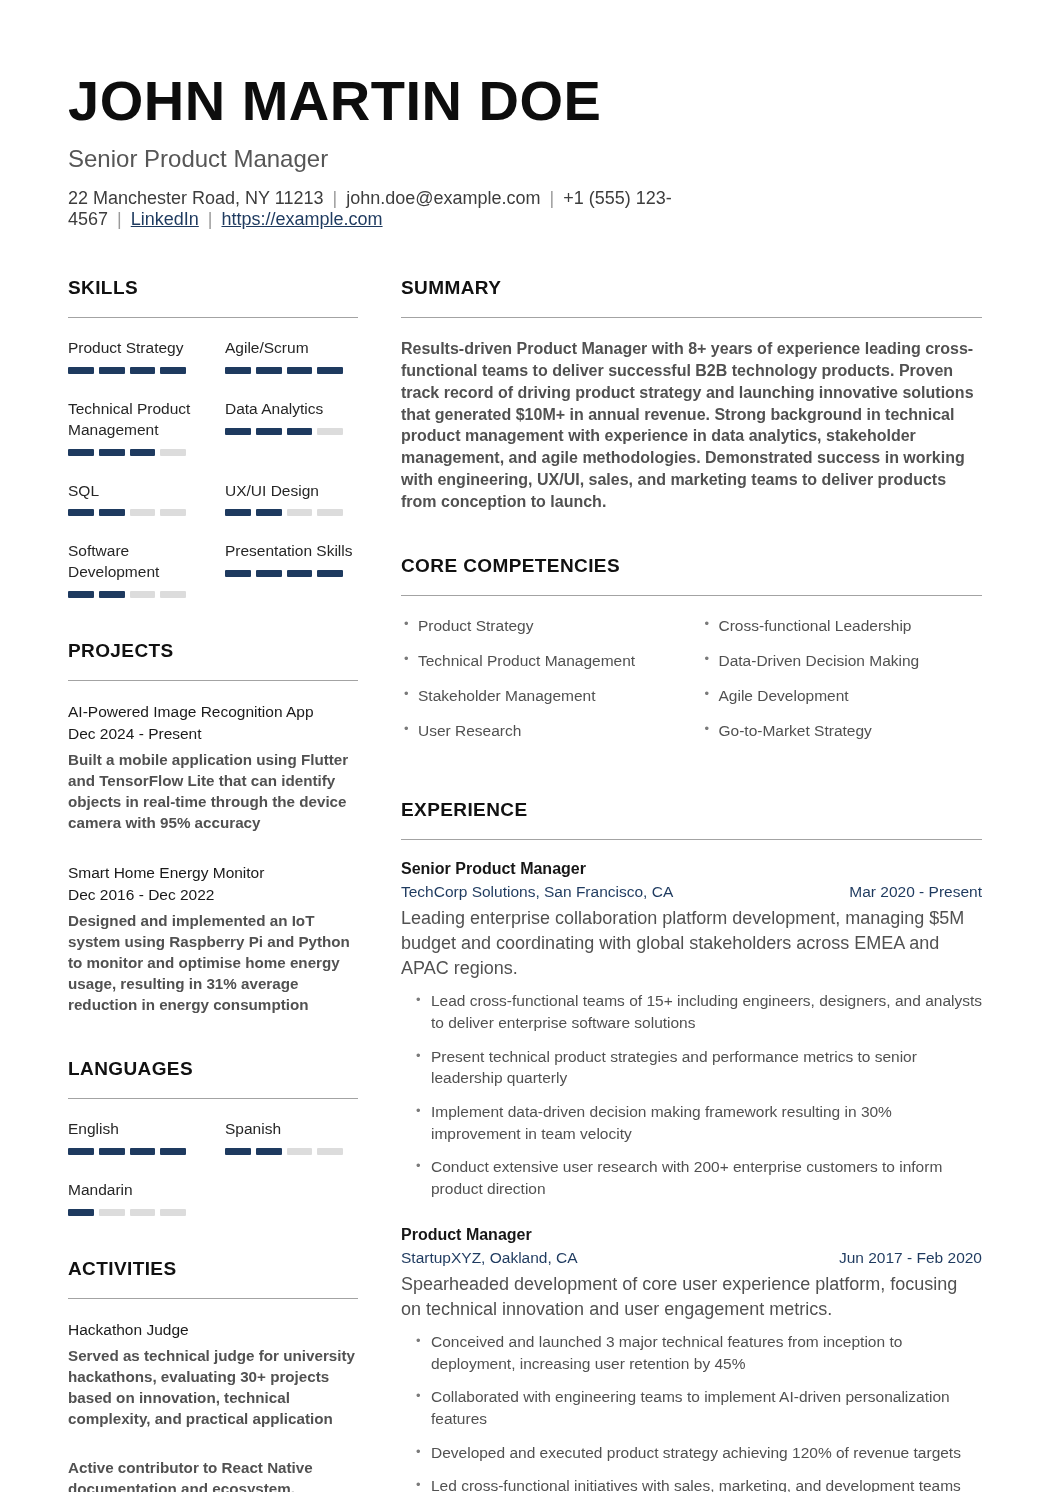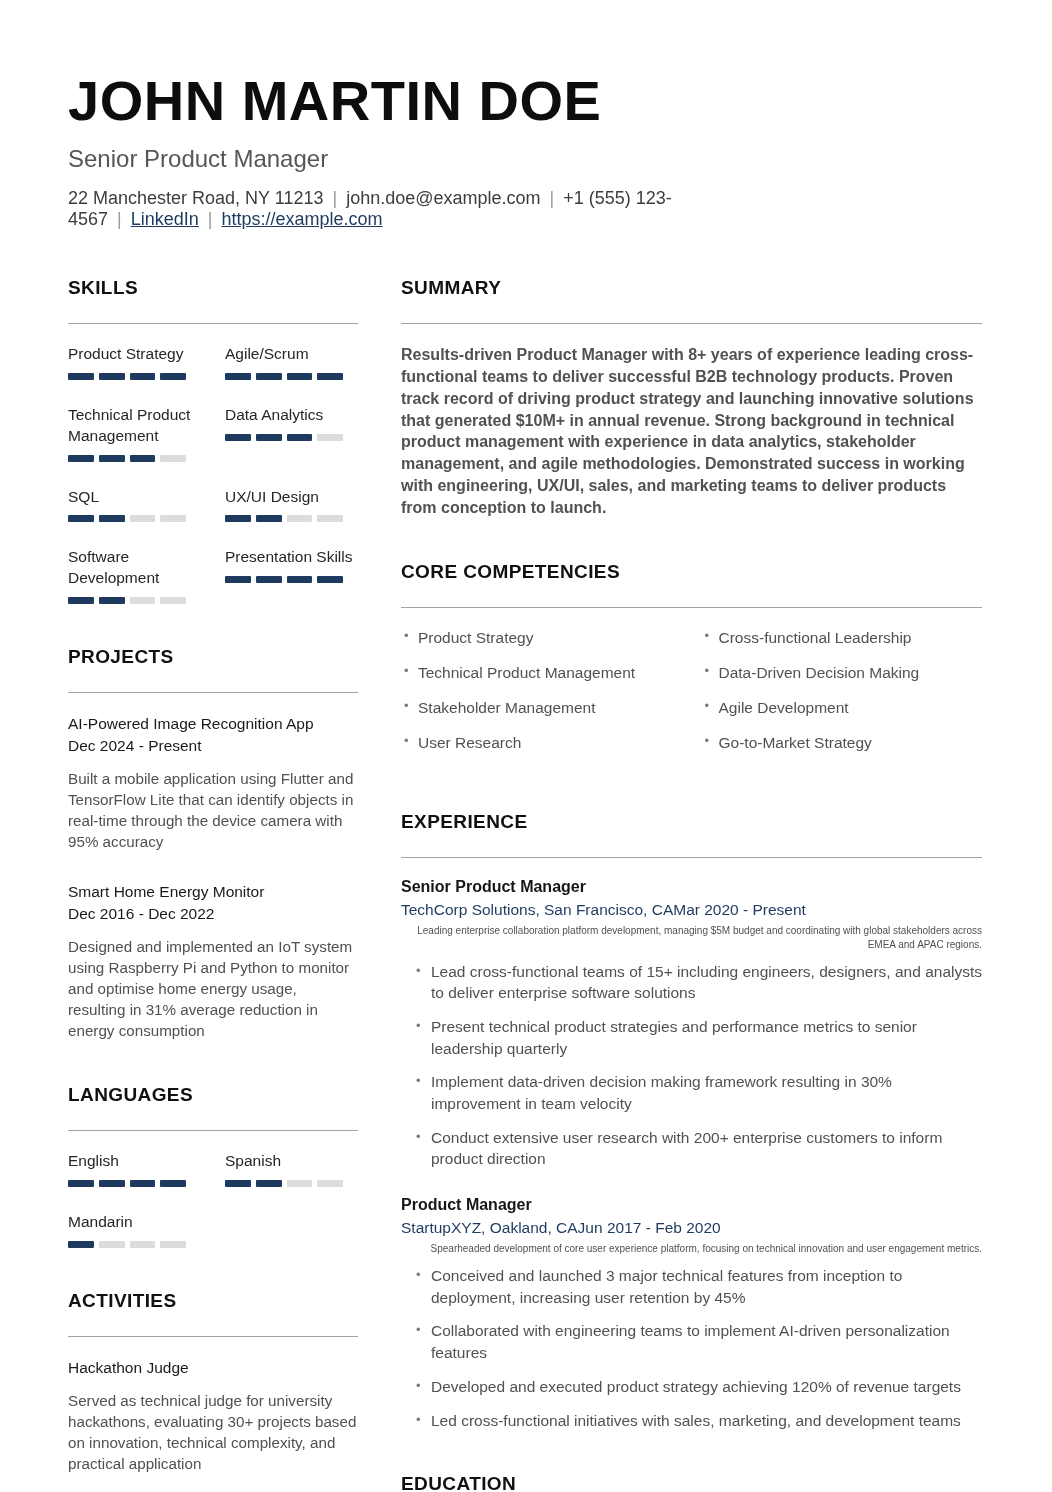--- a/index.html
+++ b/index.html
@@ -31,57 +31,57 @@
 
   
   .columns{display:flex;gap:43px;margin-top:47px;}
   .col-left{width:290px;flex-shrink:0;}
   .col-right{flex:1;min-width:0;}
 
   
   .section{margin-bottom:42px;}
   .section-heading{
     font-size:19px;font-weight:bold;letter-spacing:.4px;color:var(--heading-black);
-    padding-bottom:24px;border-bottom:1px solid var(--divider-gray);
+    padding-bottom:18px;border-bottom:1px solid var(--divider-gray);
     margin-bottom:20px;
   }
 
   
   .skill-grid{display:grid;grid-template-columns:1fr 1fr;column-gap:24px;row-gap:25px;}
   .skill-name{font-size:15.5px;color:#262626;line-height:1.35;margin-bottom:8px;}
   .bar{display:flex;gap:5px;width:118px;}
   .bar .seg{flex:1;height:7px;background:var(--bar-empty);border-radius:1px;}
   .bar .seg.fill{background:var(--accent-navy);}
 
   
   .item-block{margin-bottom:28px;}
   .item-block:last-child{margin-bottom:0;}
   .item-title{font-size:15.5px;font-weight:normal;color:#1a1a1a;line-height:1.42;}
-  .item-desc{font-size:15.2px;color:var(--body-gray);line-height:1.38;margin-top:12px;}
+  .item-desc{font-size:15.2px;color:var(--body-gray);line-height:1.38;margin-top:5px;font-weight:bold;}
 
   
   .summary-text{font-size:16px;line-height:1.37;color:var(--body-gray);font-weight:bold;}
 
   
   .comp-grid{display:grid;grid-template-columns:1fr 1fr;column-gap:20px;}
   .comp-list{list-style:none;}
   .comp-list li{
     position:relative;padding-left:17px;font-size:15.5px;color:var(--body-gray);
     margin-bottom:15px;line-height:1.3;
   }
   .comp-list li::before{content:"•";position:absolute;left:3px;top:0;color:#7a7a7a;font-size:13px;}
 
   
   .job{margin-bottom:26px;}
   .job:last-child{margin-bottom:0;}
   .job-title{font-size:16px;font-weight:bold;color:#161616;margin-bottom:5px;}
-  .job-meta{display:flex;justify-content:flex-start;align-items:baseline;margin-bottom:5px;}
+  .job-meta{display:flex;justify-content:space-between;align-items:baseline;margin-bottom:5px;}
   .job-company{font-size:15.5px;color:var(--accent-navy);}
   .job-dates{font-size:15.5px;color:var(--accent-navy);white-space:nowrap;}
-  .job-summary{font-size:10px;color:var(--body-gray);line-height:1.4;margin-bottom:9px;text-align:right;}
+  .job-summary{font-size:18px;color:var(--body-gray);line-height:1.4;margin-bottom:9px;}
   .job-bullets{list-style:none;margin-left:14px;}
   .job-bullets li{
     position:relative;padding-left:16px;font-size:15.5px;color:var(--body-gray);
     line-height:1.4;margin-bottom:12px;
   }
   .job-bullets li::before{content:"•";position:absolute;left:1px;top:1px;color:#7a7a7a;font-size:13px;}
 </style>
 </head>
 <body>
 

